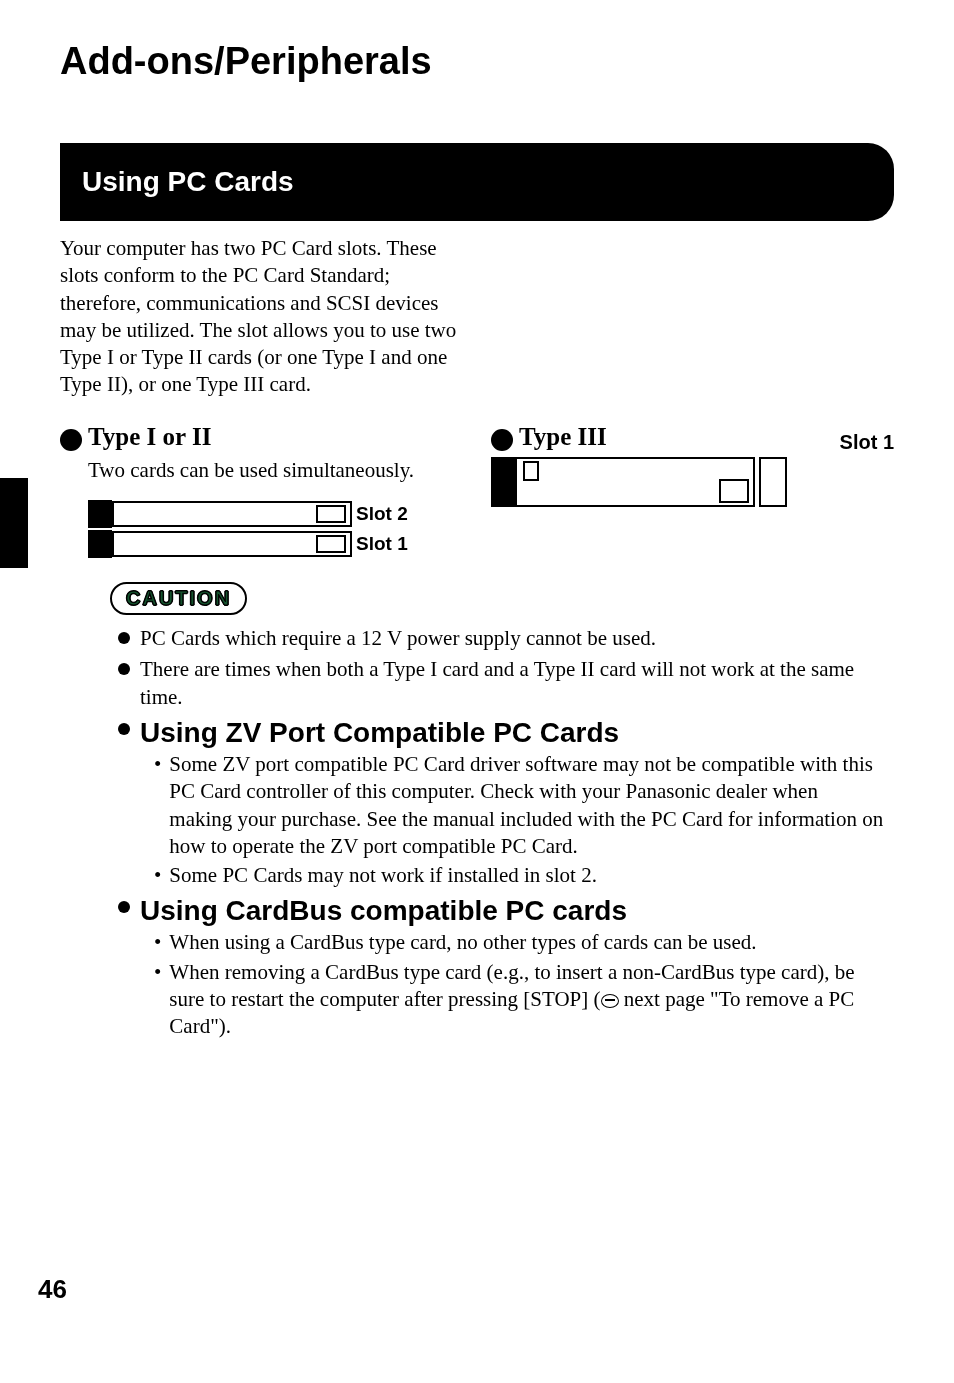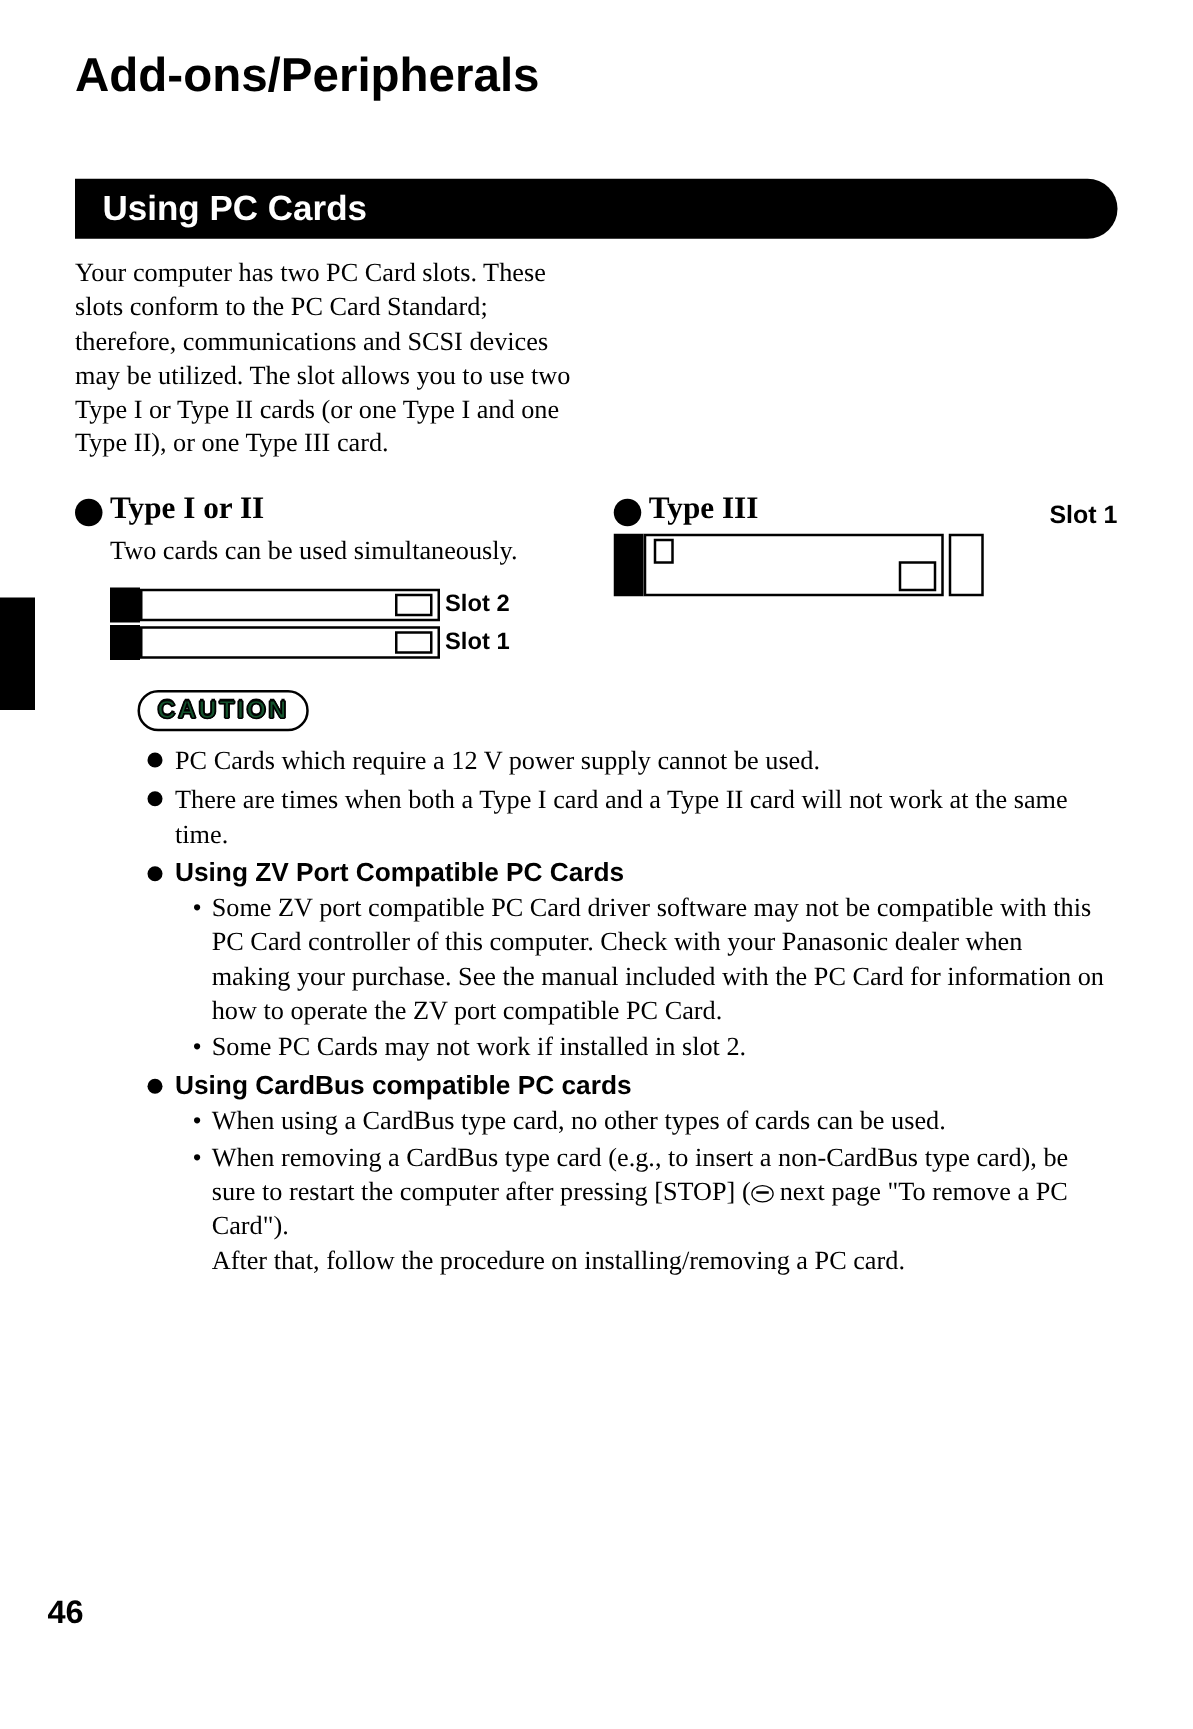--- a/index.html
+++ b/index.html
@@ -19,21 +19,21 @@
     .page-title {
       font-size: 38px;
       font-weight: bold;
       font-family: Arial, Helvetica, sans-serif;
       margin-top: 10px;
       margin-bottom: 60px;
     }
     .section-bar {
       background: #000;
       border-radius: 0 26px 26px 0;
-      padding: 8px 22px;
+      padding: 23px 22px;
       margin-bottom: 14px;
     }
     .section-bar-text {
       color: #fff;
       font-size: 28px;
       font-weight: bold;
       font-family: Arial, Helvetica, sans-serif;
     }
     .intro-row {
       display: flex;
@@ -192,21 +192,21 @@
       border-radius: 50%;
       flex: 0 0 12px;
       margin-top: 7px;
     }
     .bullet-item .b-text {
       flex: 1;
     }
     .bullet-heading {
       display: flex;
       gap: 10px;
-      font-size: 21px;
+      font-size: 28px;
       font-weight: bold;
       font-family: Arial, Helvetica, sans-serif;
       margin-top: 6px;
       margin-bottom: 2px;
     }
     .bullet-heading .b-dot {
       width: 12px;
       height: 12px;
       background: #000;
       border-radius: 50%;
@@ -359,21 +359,20 @@
   <div class="sub-list">
     <div class="sub-item">
       <span class="s-dot">•</span>
       <span>When using a CardBus type card, no other types of cards can be used.</span>
     </div>
     <div class="sub-item">
       <span class="s-dot">•</span>
       <span>
         <span>When removing a CardBus type card (e.g., to insert a non-CardBus type card), be sure to restart the computer after pressing [STOP] (</span><span class="pointer-icon"></span><span> next page "To remove a PC Card").</span>
         <br>
-        <span>After that, follow the procedure on installing/removing a PC card.</span>
       </span>
     </div>
   </div>
 </div>
 
 <div class="page-number">46</div>
 
 
 
 

